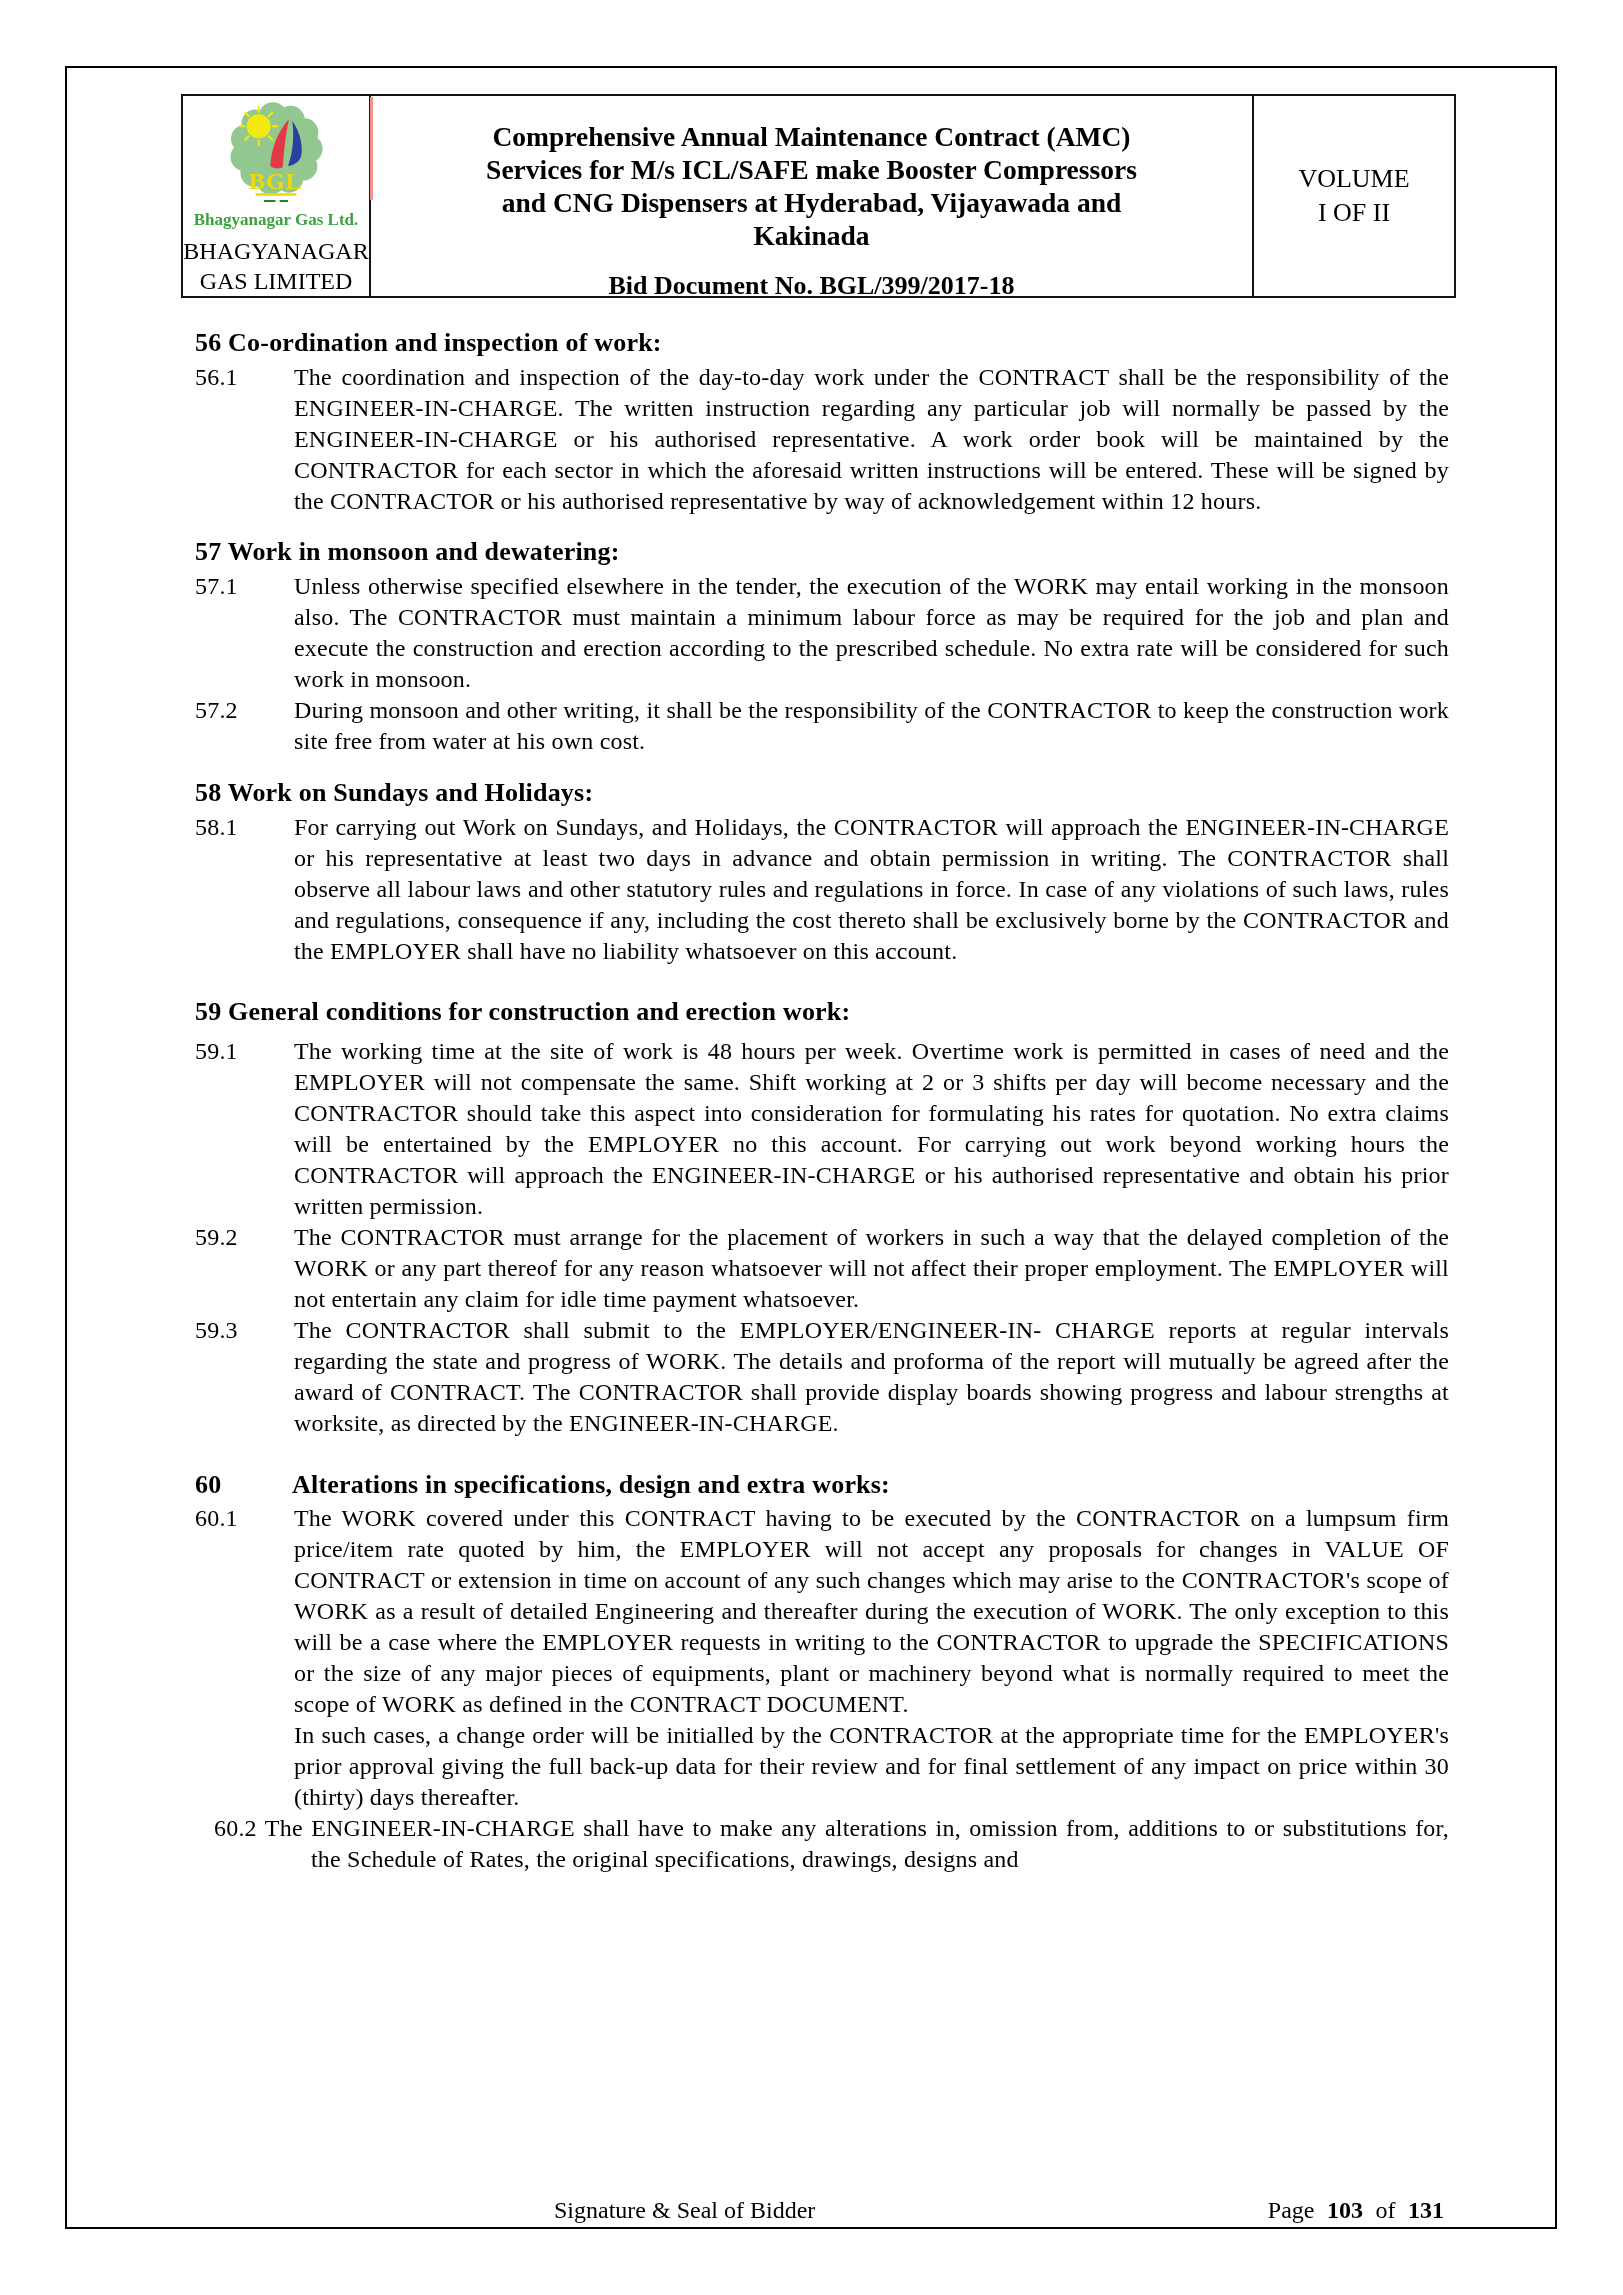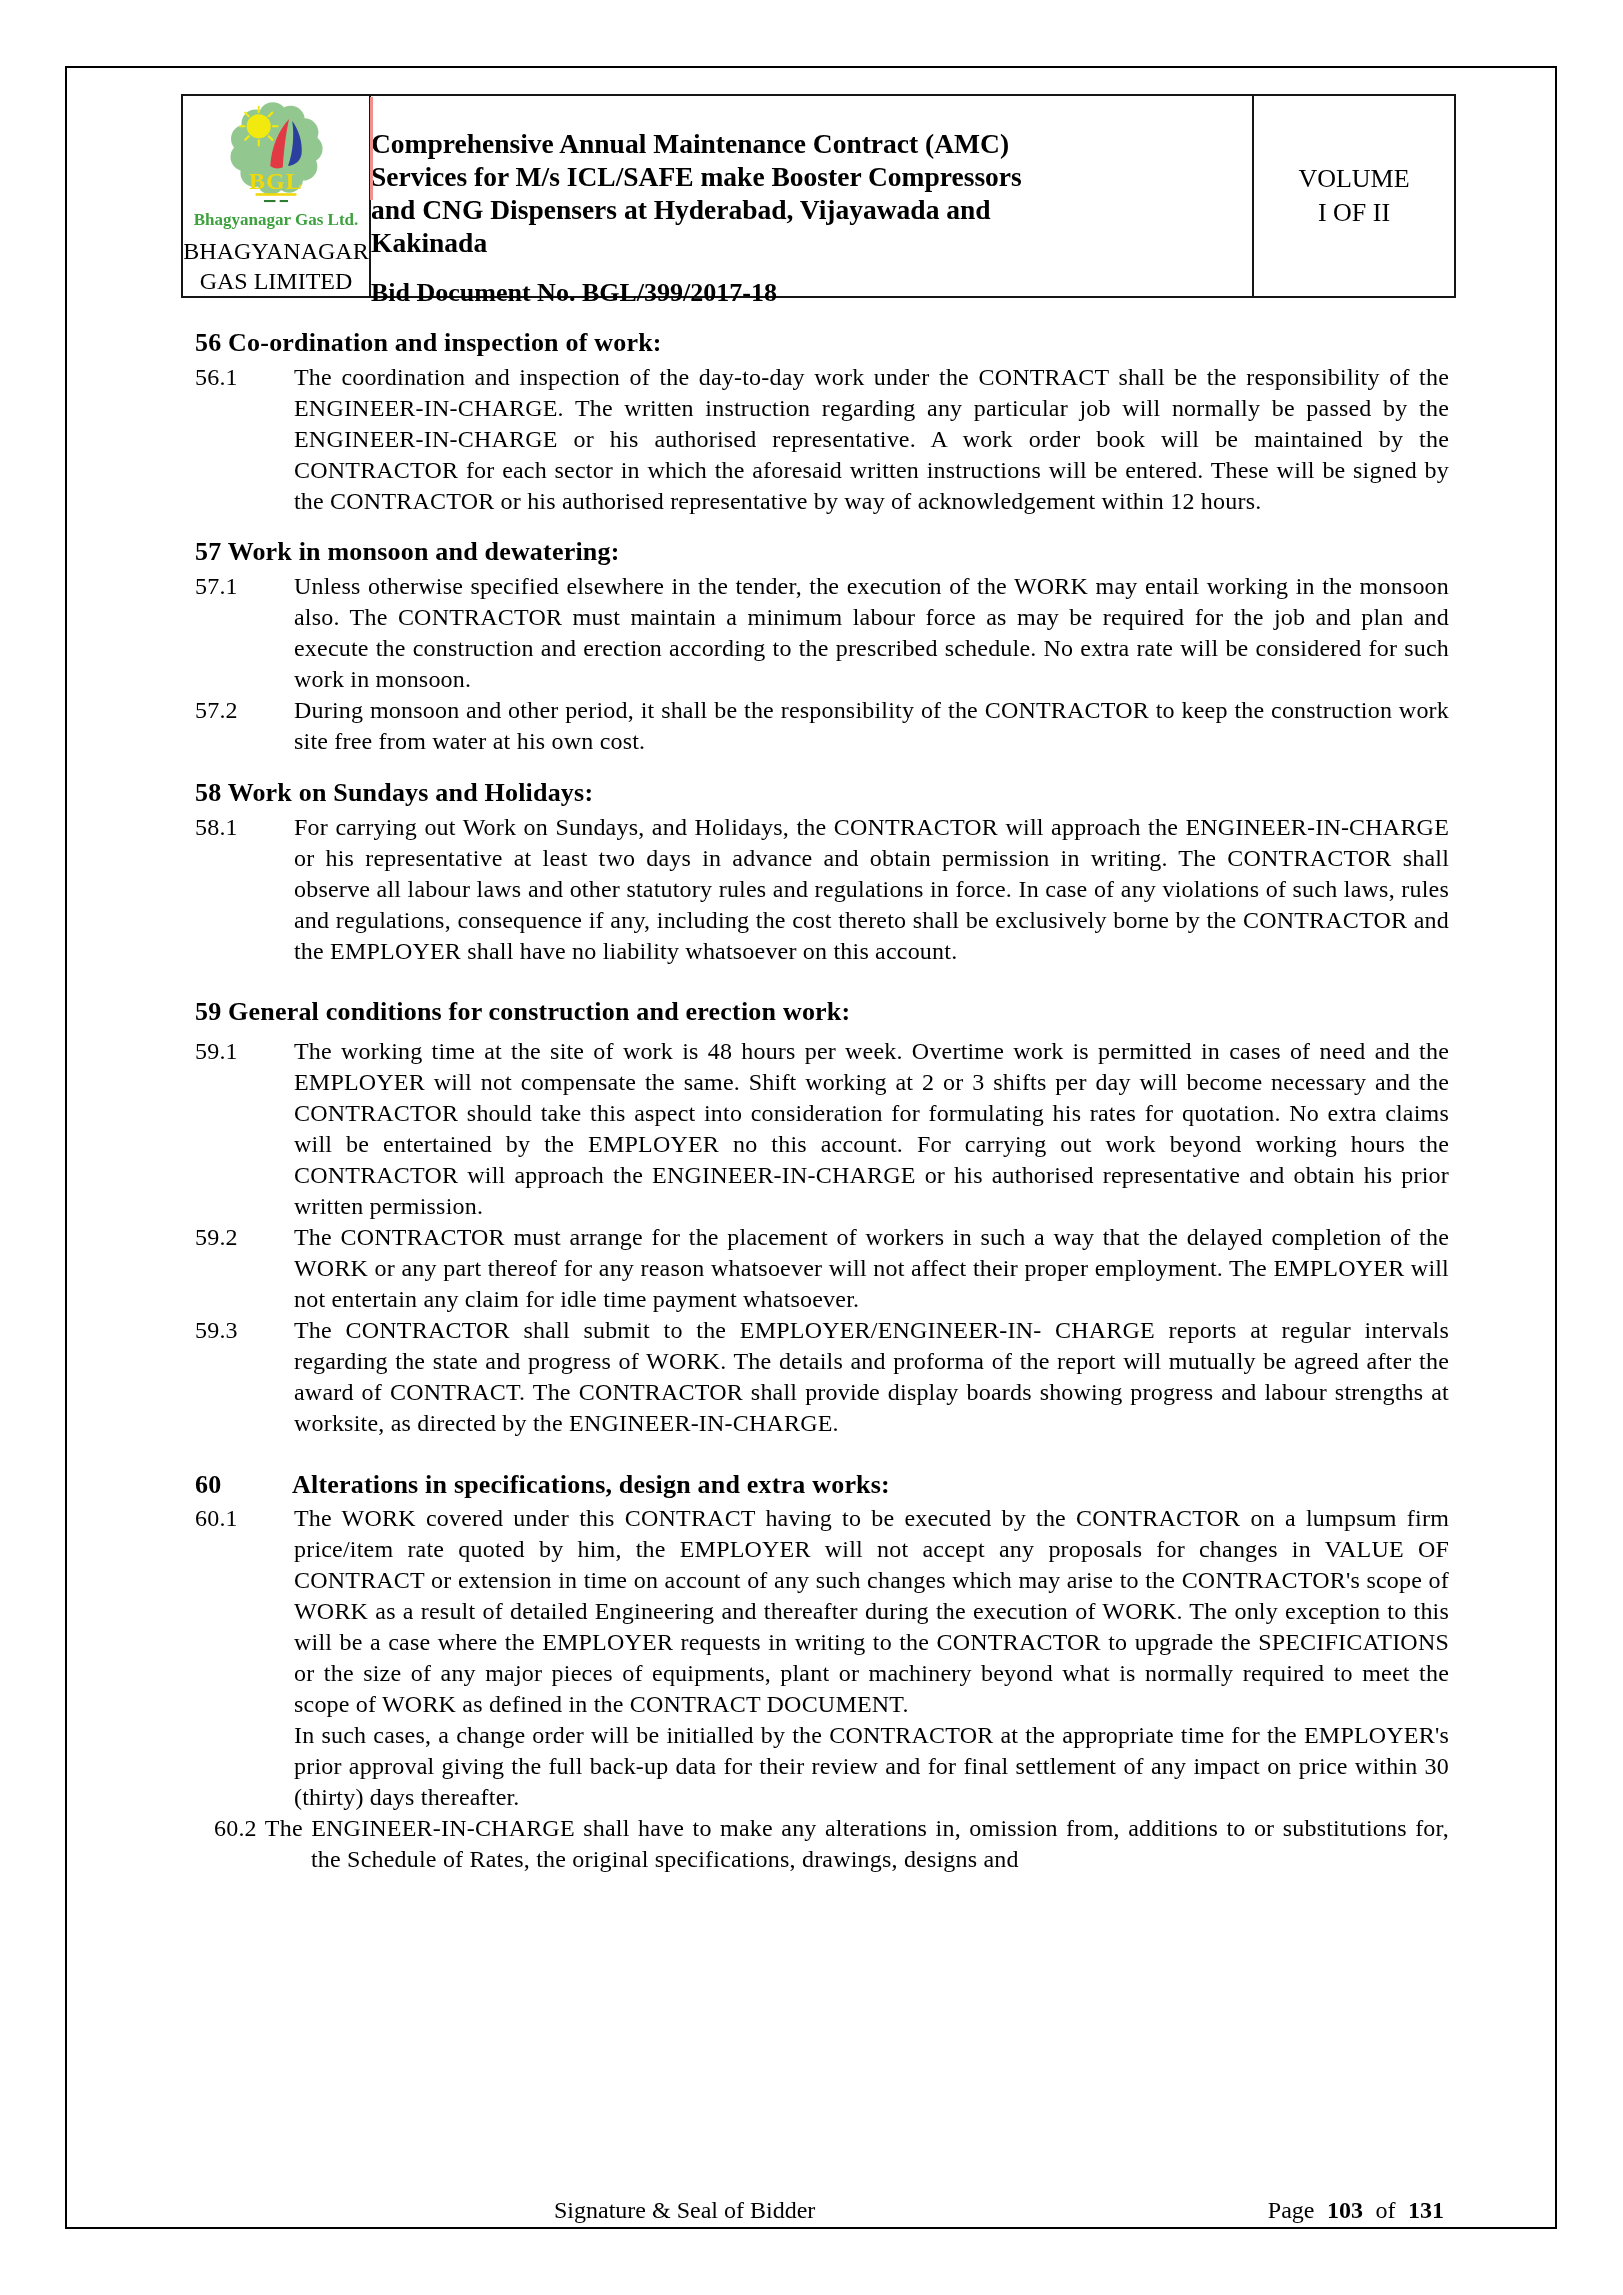--- a/index.html
+++ b/index.html
@@ -26,21 +26,21 @@
   .c-green { fill:var(--logo-green,#92c88f); }
   .c-sun { fill:var(--logo-sun,#f2ea0e); }
   .c-ray { stroke:var(--logo-sun,#f2ea0e); stroke-width:4; stroke-linecap:round; }
   .c-red { fill:var(--logo-red,#e23a44); }
   .c-blue { fill:var(--logo-blue,#2b3f9f); }
   .c-mono { fill:var(--logo-monogram,#f7e612); font-family:"Liberation Serif",serif; font-weight:bold; font-size:46px; letter-spacing:2px; }
   .c-under { fill:var(--logo-monogram,#f7e612); }
   .c-dash { fill:#2e7d32; }
   .logo-caption { color:var(--logo-caption,#3da13d); font-size:17px; font-weight:bold; margin-top:0px; white-space:nowrap; }
   .company-name { font-size:24px; line-height:30px; margin-top:5.2px; text-align:center; }
-  .title-cell { flex:1; border-right:2px solid #151515; padding-top:31px; }
+  .title-cell { flex:1; border-right:2px solid #151515; text-align:center; padding-top:24px; }
   .title-line { font-weight:bold; font-size:27.5px; line-height:33px; }
   .bid-line { font-weight:bold; font-size:26px; margin-top:19.6px; }
   .volume-cell { width:200px; display:flex; flex-direction:column; justify-content:center; align-items:center; }
   .volume-line { font-size:26px; line-height:34px; }
   
   .body-text { position:absolute; left:128px; right:106px; top:259px; }
   .sec-h { font-size:26px; font-weight:bold; line-height:31px; letter-spacing:0.2px; margin:19.6px 0 3.9px; }
   .sec-h.first { margin-top:0; }
   .sec-h.gap-lg { margin-top:29px; margin-bottom:9.2px; }
   .sec-h.gap-60 { margin-top:30px; margin-bottom:2.6px; }
@@ -136,21 +136,21 @@
         <div class="item-text">The coordination and inspection of the day-to-day work under the CONTRACT shall be the responsibility of the ENGINEER-IN-CHARGE. The written instruction regarding any particular job will normally be passed by the ENGINEER-IN-CHARGE or his authorised representative. A work order book will be maintained by the CONTRACTOR for each sector in which the aforesaid written instructions will be entered. These will be signed by the CONTRACTOR or his authorised representative by way of acknowledgement within 12 hours.</div>
       </div>
 
       <div class="sec-h">57 Work in monsoon and dewatering:</div>
       <div class="item">
         <div class="item-num">57.1</div>
         <div class="item-text">Unless otherwise specified elsewhere in the tender, the execution of the WORK may entail working in the monsoon also. The CONTRACTOR must maintain a minimum labour force as may be required for the job and plan and execute the construction and erection according to the prescribed schedule. No extra rate will be considered for such work in monsoon.</div>
       </div>
       <div class="item">
         <div class="item-num">57.2</div>
-        <div class="item-text">During monsoon and other period, it shall be the responsibility of the CONTRACTOR to keep the construction work site free from water at his own cost.</div>
+        <div class="item-text">During monsoon and other writing, it shall be the responsibility of the CONTRACTOR to keep the construction work site free from water at his own cost.</div>
       </div>
 
       <div class="sec-h">58 Work on Sundays and Holidays:</div>
       <div class="item">
         <div class="item-num">58.1</div>
         <div class="item-text">For carrying out Work on Sundays, and Holidays, the CONTRACTOR will approach the ENGINEER-IN-CHARGE or his representative at least two days in advance and obtain permission in writing. The CONTRACTOR shall observe all labour laws and other statutory rules and regulations in force. In case of any violations of such laws, rules and regulations, consequence if any, including the cost thereto shall be exclusively borne by the CONTRACTOR and the EMPLOYER shall have no liability whatsoever on this account.</div>
       </div>
 
       <div class="sec-h gap-lg">59 General conditions for construction and erection work:</div>
       <div class="item">

